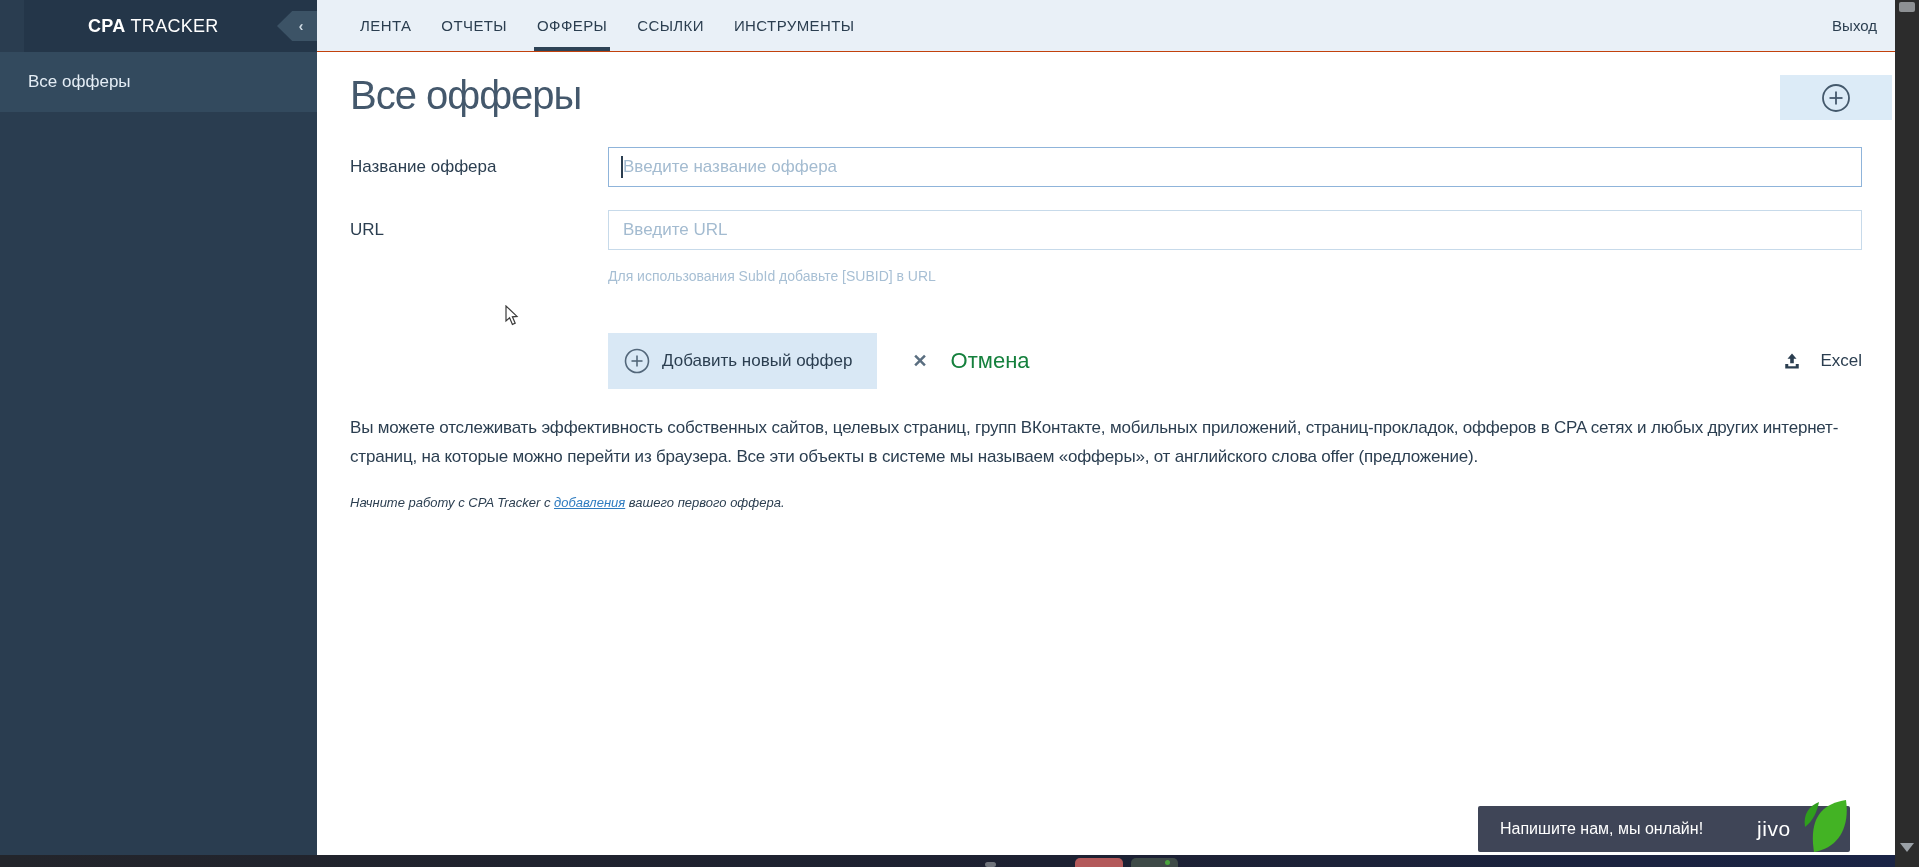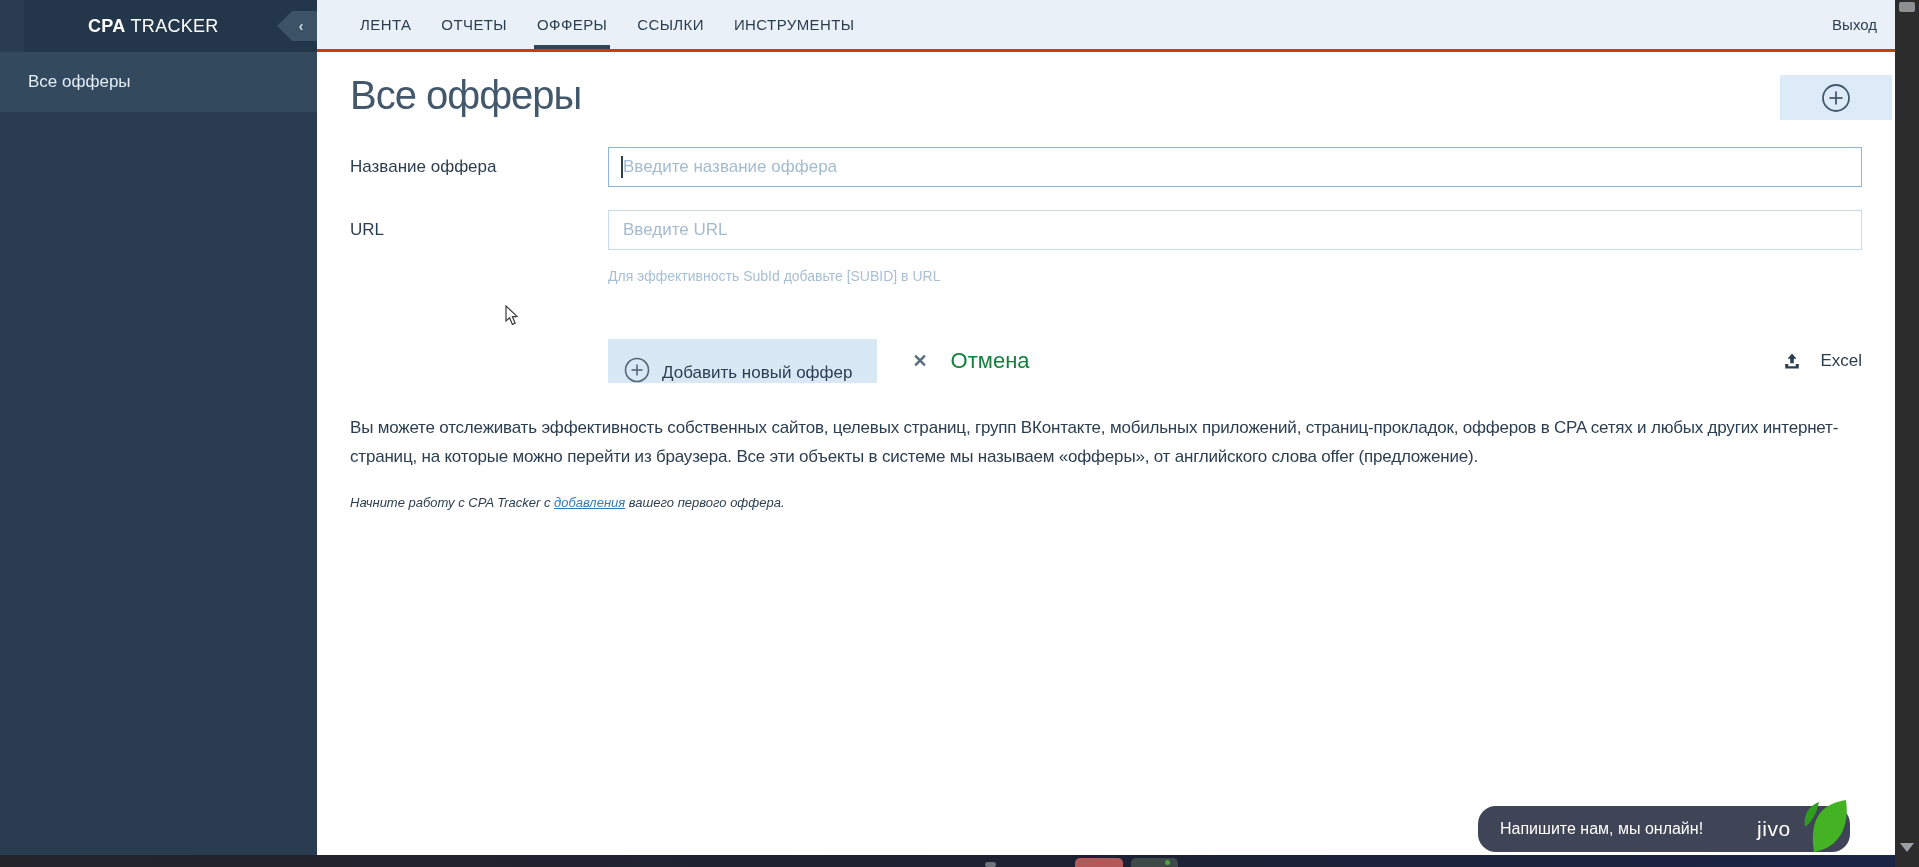--- a/index.html
+++ b/index.html
@@ -13,21 +13,21 @@
   .brand b { font-weight:700; }
   .collapse-btn { position:absolute; right:0; top:11px; width:40px; height:30px;
     background:#3c5366; clip-path:polygon(38% 0,100% 0,100% 100%,38% 100%,0 50%);
     display:flex; align-items:center; justify-content:center; cursor:pointer; }
   .collapse-btn span { color:#cfdae3; font-size:14px; line-height:1; margin-left:8px; font-weight:700; }
   .side-item { height:61px; background:#334a5e; color:#e4edf5; font-size:17px;
     display:flex; align-items:center; padding-left:28px; cursor:pointer; border-bottom:1px solid #2a3d50; }
 
   
   .topnav { position:absolute; left:317px; top:0; right:24px; height:52px; background:#e9f0f7;
-    border-bottom:3px solid #c2410c; display:flex; align-items:center; }
+    border-bottom:1px solid #c2410c; display:flex; align-items:center; }
   .tabs { display:flex; height:100%; padding-left:28px; }
   .tab { position:relative; height:100%; display:flex; align-items:center; padding:0 15px;
     color:#2b3e50; font-size:15px; letter-spacing:.4px; cursor:pointer; white-space:nowrap; }
   .tab.active::after { content:""; position:absolute; left:12px; right:12px; bottom:0; height:4px; background:#2e4356; }
   .logout { margin-left:auto; margin-right:18px; color:#2b3e50; font-size:15px; cursor:pointer; }
 
   
   .content { position:absolute; left:317px; top:53px; right:24px; bottom:12px; background:#fff; }
   .page-title { position:absolute; left:33px; top:20px; font-size:40px; font-weight:300;
     letter-spacing:-1px; color:#44586c; }
@@ -39,40 +39,40 @@
   .form-label { width:258px; font-size:17px; color:#2b3e50; padding-top:10px; }
   .form-input-wrap { position:relative; flex:1; }
   .form-input { width:100%; height:40px; border:1px solid #c7daea; background:#fff;
     font-size:17px; color:#2b3e50; padding:0 14px; outline:none; font-family:"Liberation Sans",sans-serif; }
   .form-input::placeholder { color:#a3bbd0; opacity:1; }
   .form-input.focused { border-color:#8fb4da; }
   .caret { position:absolute; left:13px; top:9px; width:2px; height:22px; background:#2b3e50; }
   .hint { position:absolute; left:291px; top:215px; font-size:14px; color:#a7bfd4; }
 
   .actions { position:absolute; left:291px; right:33px; top:286px; height:44px; display:flex; align-items:center; }
-  .submit-btn { height:44px; background:#d9e8f5; border:none; display:flex; align-items:flex-end;
+  .submit-btn { height:56px; background:#d9e8f5; border:none; display:flex; align-items:center;
     padding:0 24px 0 16px; cursor:pointer; }
   .submit-btn .lbl { font-size:17px; color:#2b3e50; margin-left:12px; }
   .cancel-btn { display:flex; align-items:center; margin-left:36px; cursor:pointer; }
   .cancel-btn .x { color:#5a6e80; font-size:18px; font-weight:700; }
   .cancel-btn .lbl { font-size:22px; color:#15803d; margin-left:23px; }
   .excel-btn { margin-left:auto; display:flex; align-items:center; cursor:pointer;gap:12px; }
   .excel-btn .lbl { font-size:17px; color:#2b3e50; margin-left:7px; }
 
   .desc { position:absolute; left:33px; top:360px; right:30px; font-size:17px; line-height:29px;
     letter-spacing:-0.2px; color:#2b3e50; }
   .desc2 { position:absolute; left:33px; top:442px; font-size:13px; color:#2b3e50;font-style:italic; }
   .desc2 a { color:#2f7cc0; text-decoration:underline; cursor:pointer; }
 
   
   .cursor { position:absolute; left:505px; top:305px; width:14px; height:21px; z-index:50; pointer-events:none; }
 
   
   .jivo { position:absolute; left:1478px; top:806px; width:372px; height:46px; background:#3f4557;
-    border-radius:18px; display:flex; align-items:center; padding-left:22px; z-index:20; cursor:pointer; }
+    border-radius:2px; display:flex; align-items:center; padding-left:22px; z-index:20; cursor:pointer; }
   .jivo-msg { color:#fff; font-size:16px; }
   .jivo-brand { color:#fff; font-size:21px; margin-left:54px; letter-spacing:.5px; }
   .jivo-leaf { position:absolute; right:2px; top:-6px; width:48px; height:52px; }
 
   
   .bottombar { position:absolute; left:0; top:855px; width:1919px; height:12px; z-index:30;
     background:linear-gradient(90deg,#23252b 0%,#1d2132 55%,#1a2446 100%); }
   .bb-frag { position:absolute; border-radius:5px 5px 0 0; }
   .bb-frag.small { left:985px; top:7px; width:11px; height:5px; background:#6f737b; border-radius:3px; }
   .bb-frag.red { left:1075px; top:3px; width:48px; height:9px; background:#b3595a; }
@@ -141,21 +141,21 @@
   </div>
 
   <div class="form-row" style="top:94px;">
     <div class="form-label">Название оффера</div>
     <div class="form-input-wrap">
       <input class="form-input focused" type="text" placeholder="Введите название оффера" style="">
       <div class="caret"></div>
     </div>
   </div>
 
-  <div class="hint">Для эффективность SubId добавьте [SUBID] в URL</div>
+  <div class="hint">Для использования SubId добавьте [SUBID] в URL</div>
 
   <div class="actions">
     <button class="submit-btn">
       <svg width="26" height="26" viewBox="0 0 26 26">
         <circle cx="13" cy="13" r="11.5" fill="none" stroke="#53677a" stroke-width="1.6"></circle>
         <line x1="13" y1="7.5" x2="13" y2="18.5" stroke="#53677a" stroke-width="1.6"></line>
         <line x1="7.5" y1="13" x2="18.5" y2="13" stroke="#53677a" stroke-width="1.6"></line>
       </svg>
       <span class="lbl">Добавить новый оффер</span>
     </button>

